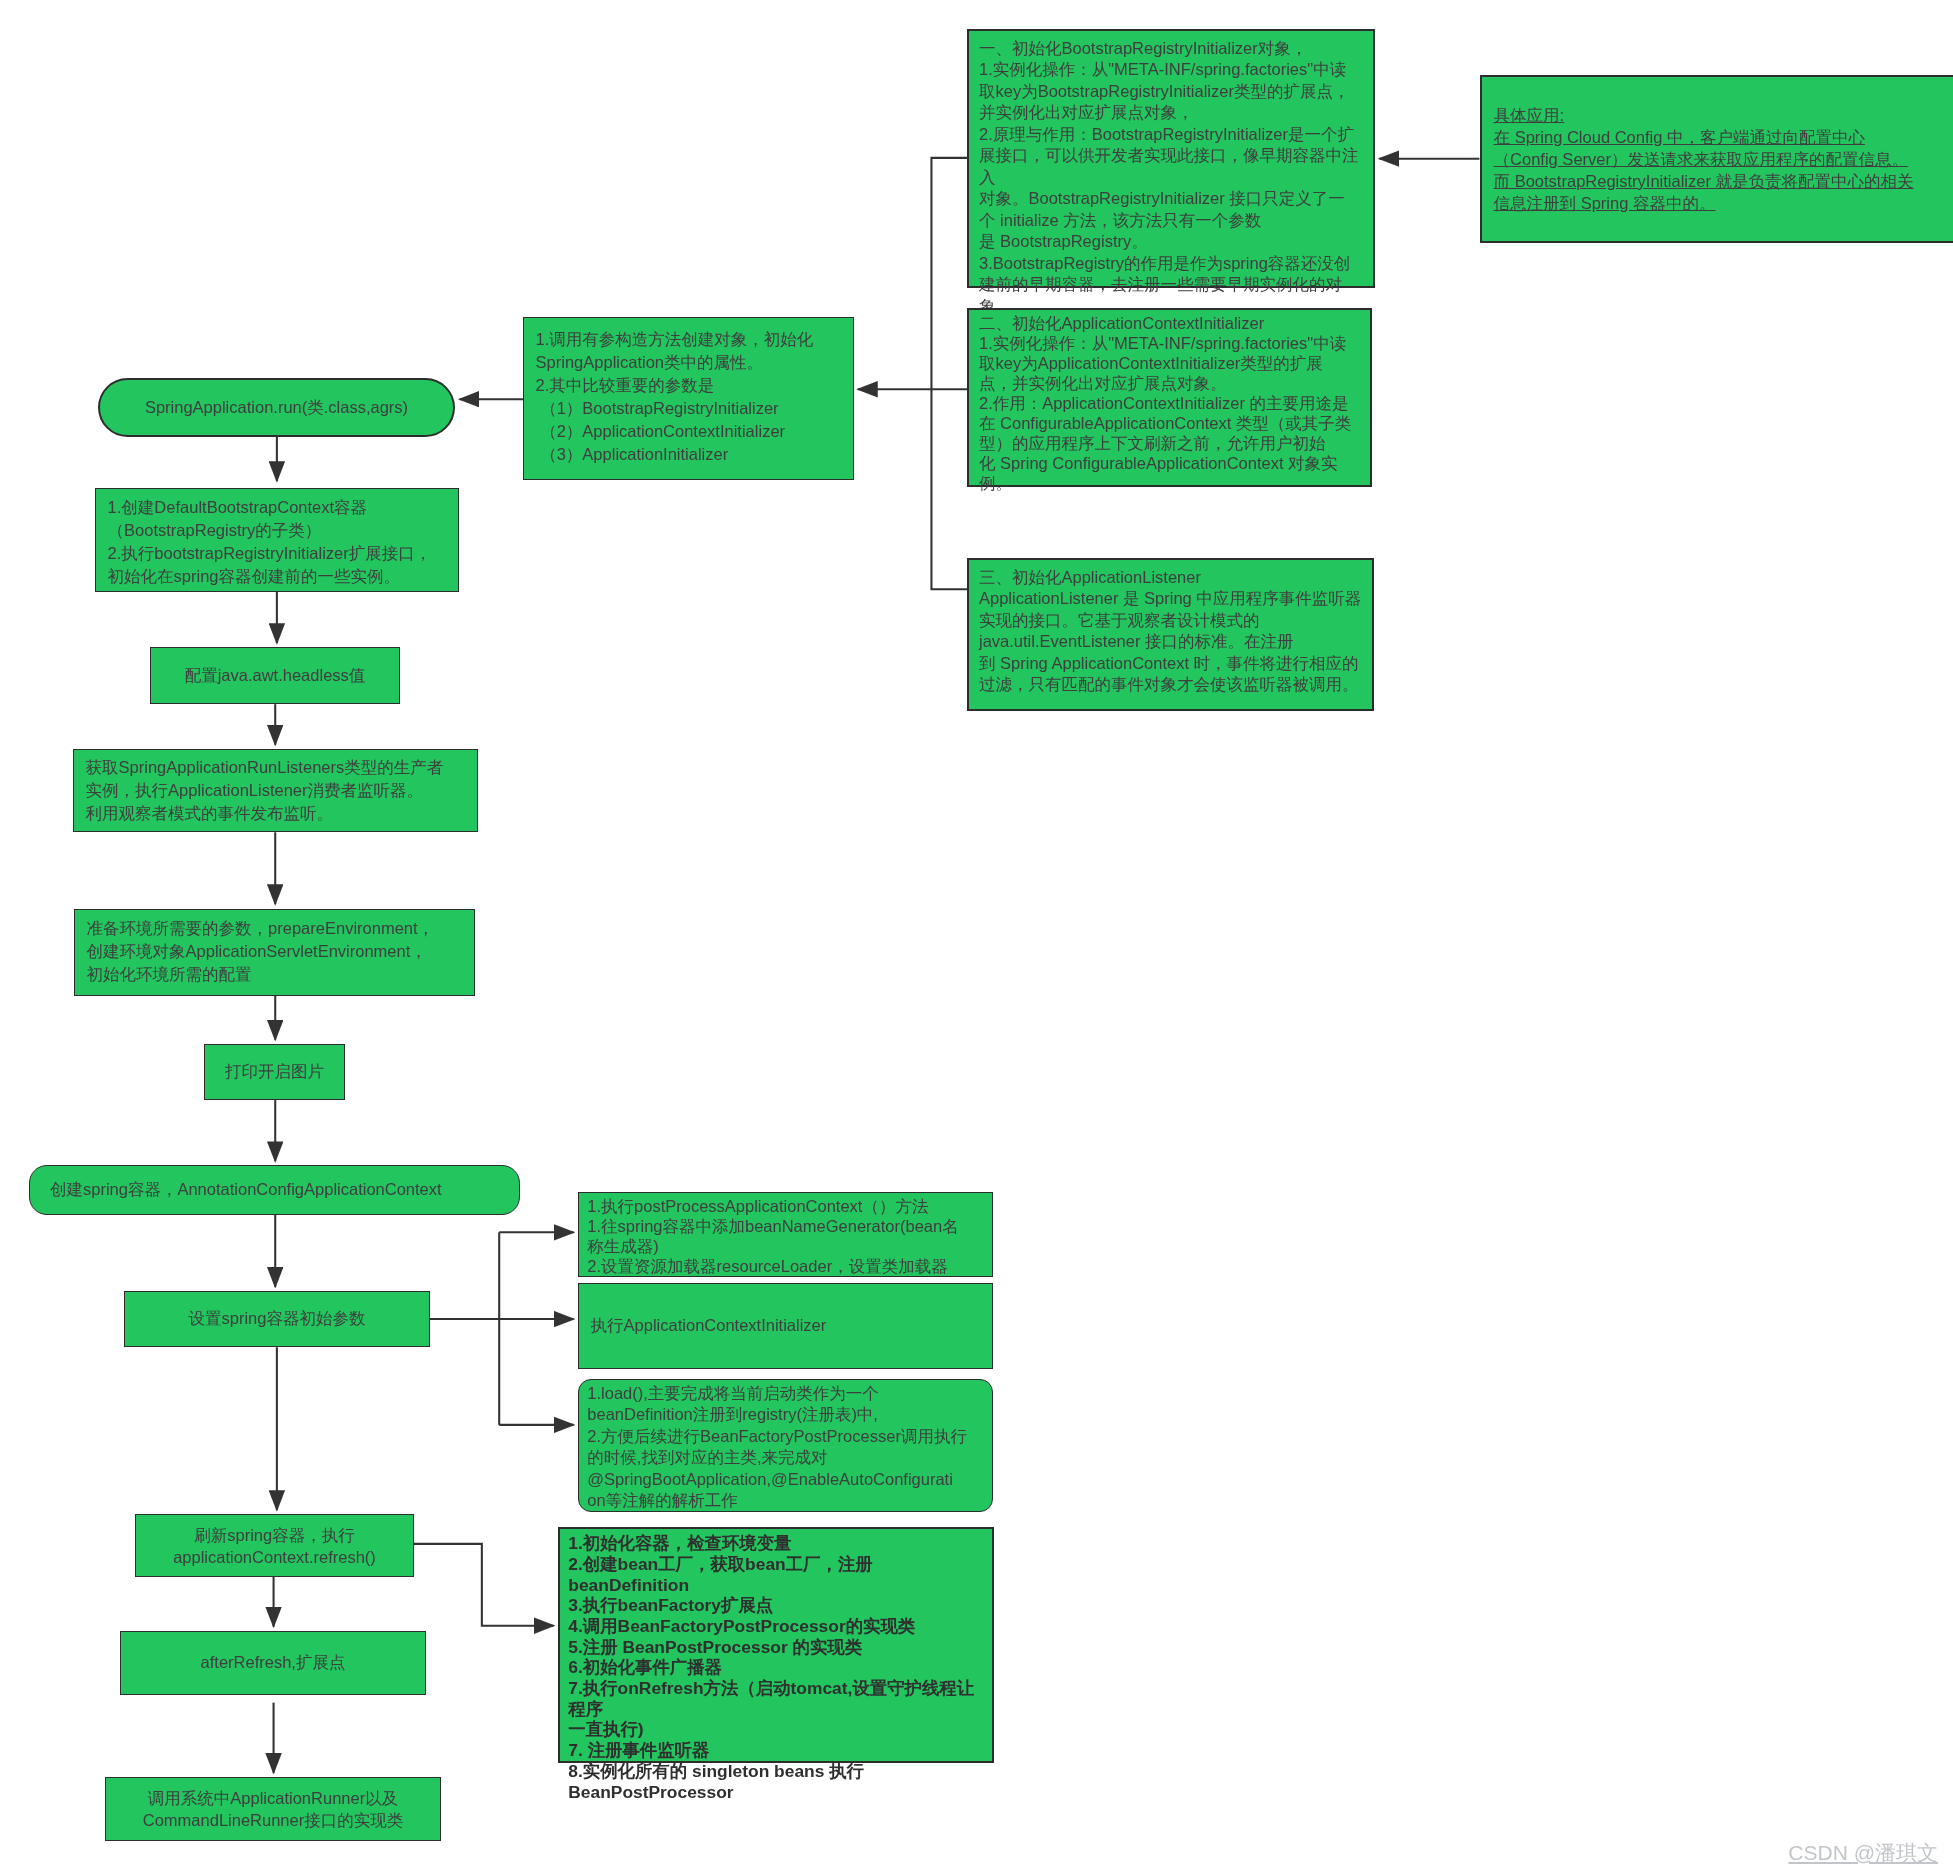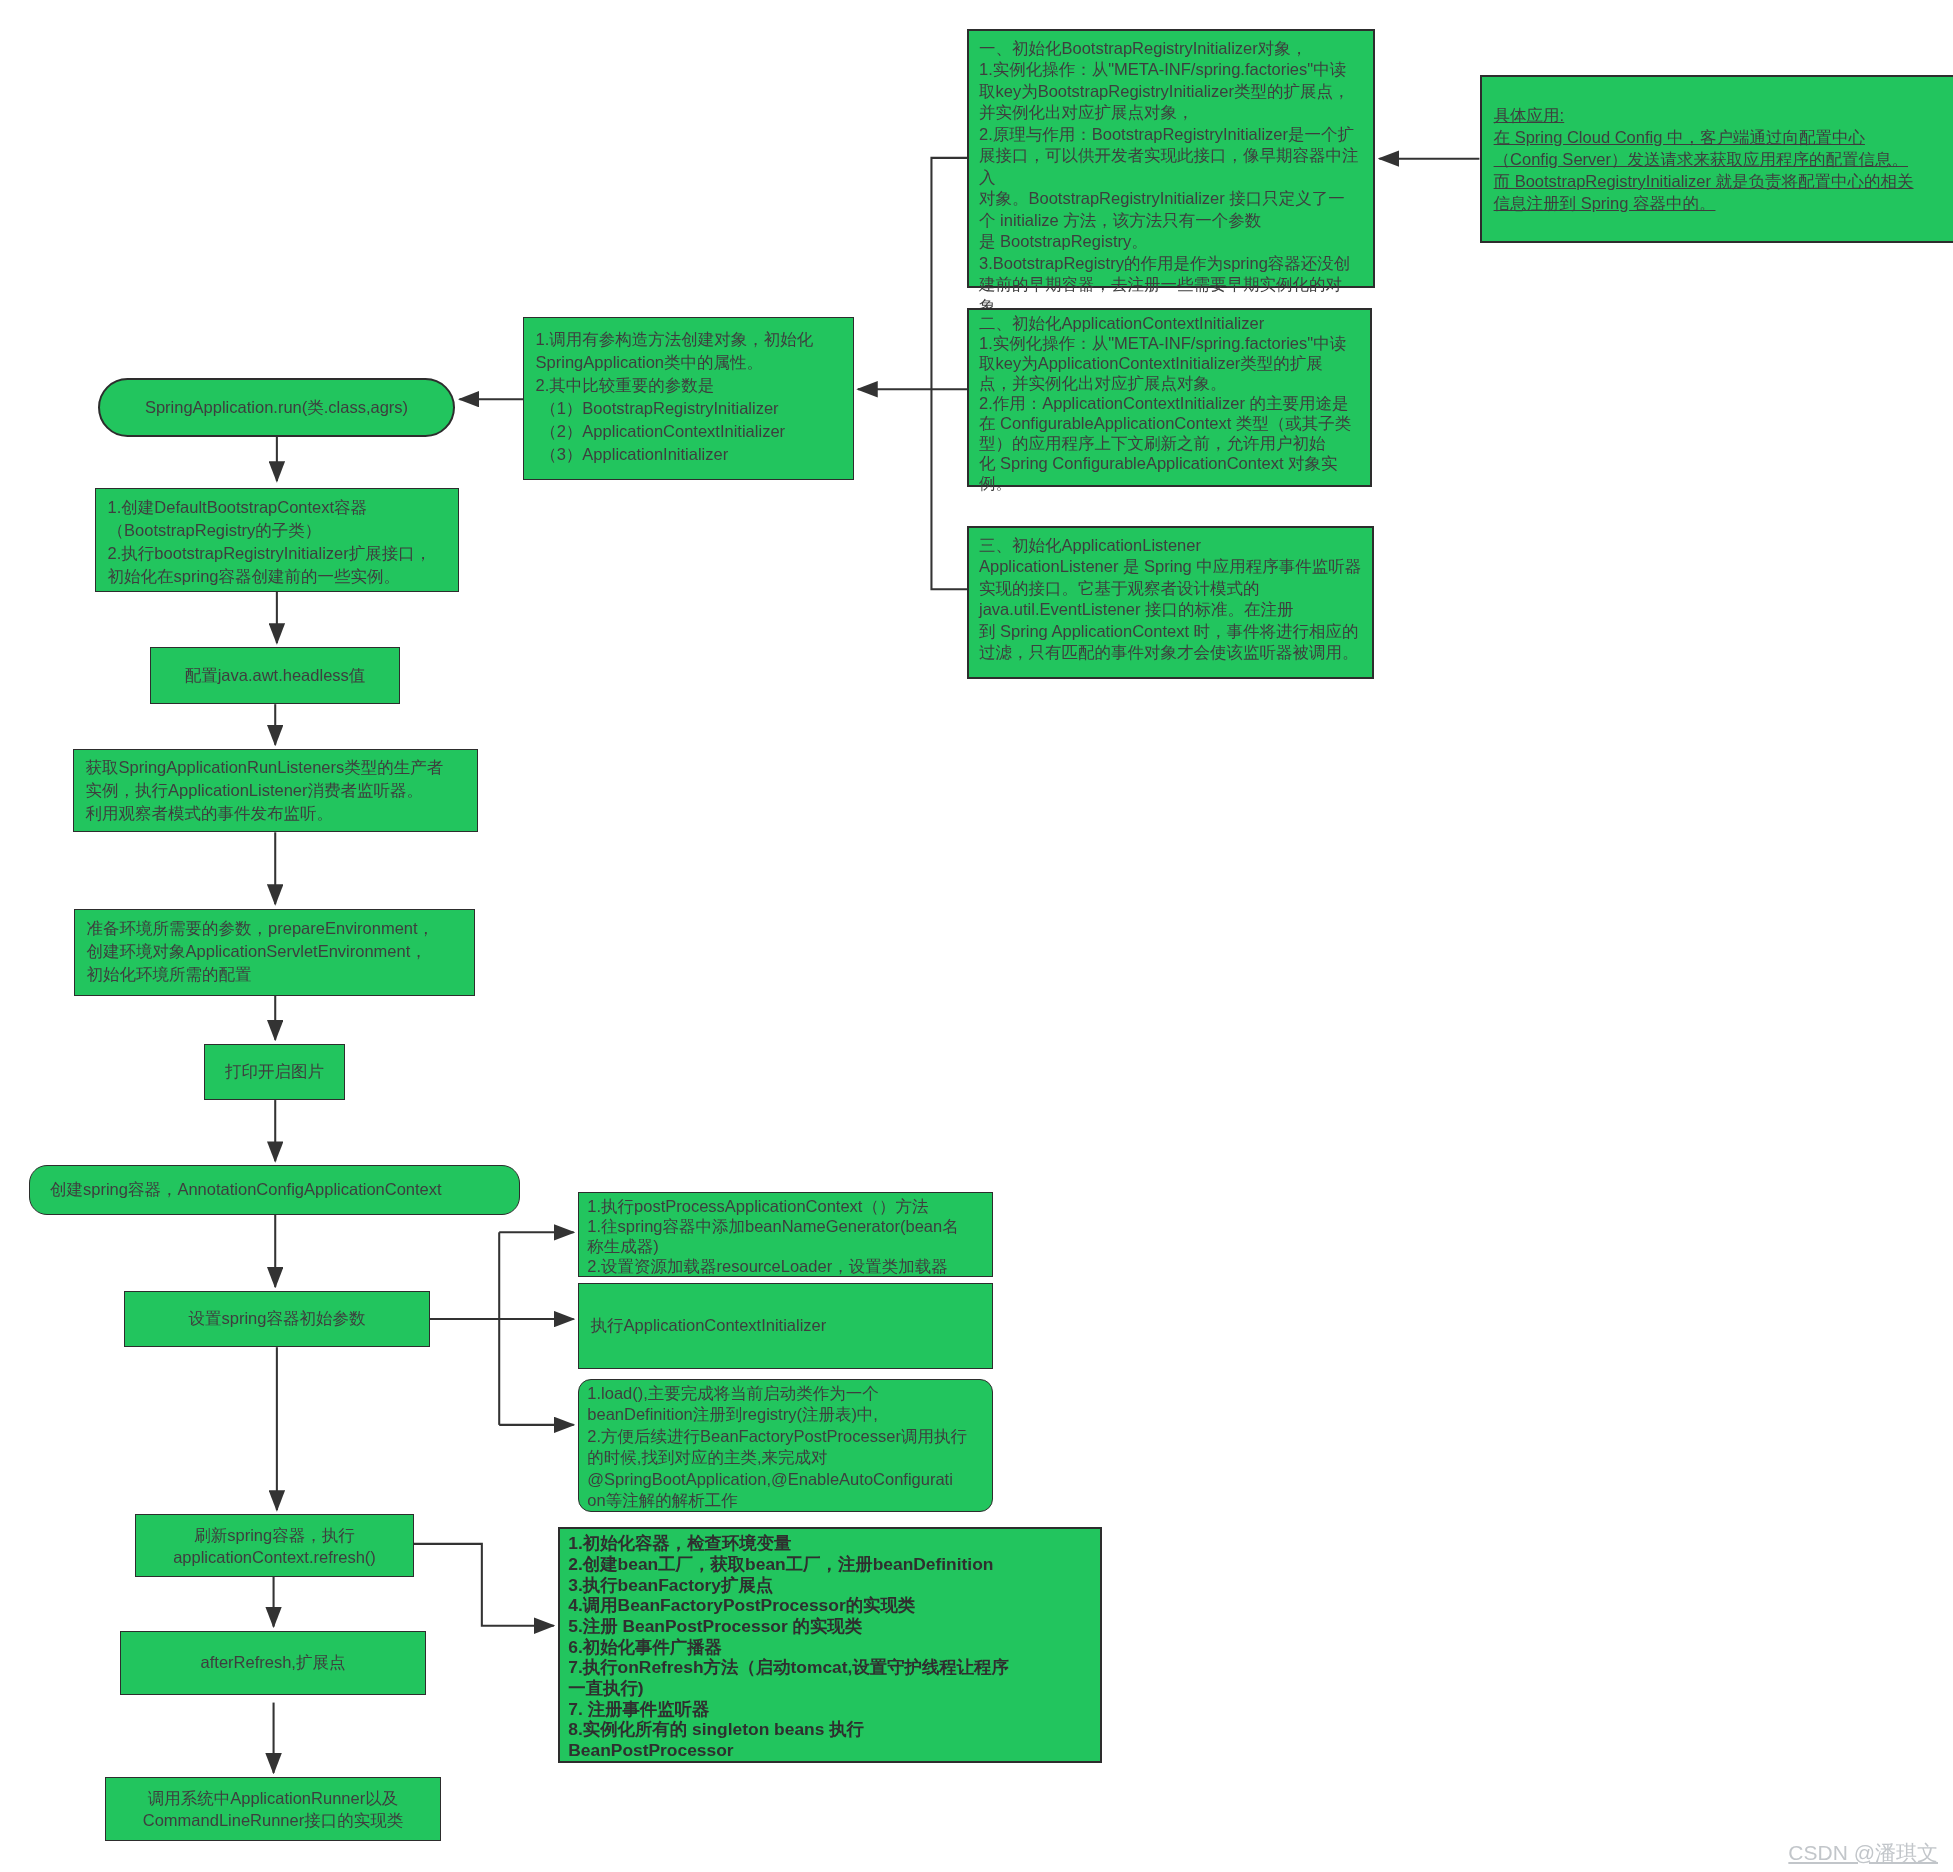--- a/index.html
+++ b/index.html
@@ -130,21 +130,21 @@
   <div class="node thick" style="left:967px;top:308px;width:405px;height:179px;padding:3.3px 10px;line-height:20px;"><span>二、初始化ApplicationContextInitializer
 1.实例化操作：从"META-INF/spring.factories"中读
 取key为ApplicationContextInitializer类型的扩展
 点，并实例化出对应扩展点对象。
 2.作用：ApplicationContextInitializer 的主要用途是
 在 ConfigurableApplicationContext 类型（或其子类
 型）的应用程序上下文刷新之前，允许用户初始
 化 Spring ConfigurableApplicationContext 对象实
 例。</span></div>
 
-  <div class="node thick" style="left:967px;top:526px;width:407px;height:153px;padding:6.6px 10px;line-height:21.5px;"><span>三、初始化ApplicationListener
+  <div class="node thick" style="left:967px;top:558px;width:407px;height:153px;padding:6.6px 10px;line-height:21.5px;"><span>三、初始化ApplicationListener
 ApplicationListener 是 Spring 中应用程序事件监听器
 实现的接口。它基于观察者设计模式的
 java.util.EventListener 接口的标准。在注册
 到 Spring ApplicationContext 时，事件将进行相应的
 过滤，只有匹配的事件对象才会使该监听器被调用。</span></div>
 
   <div class="node thick vcenter" style="left:1480px;top:75px;width:486px;height:168px;padding:0 11.6px;line-height:22px;text-decoration:underline;"><span>具体应用:
 在 Spring Cloud Config 中，客户端通过向配置中心
 （Config Server）发送请求来获取应用程序的配置信息。
 而 BootstrapRegistryInitializer 就是负责将配置中心的相关
@@ -157,21 +157,21 @@
 
   <div class="node vcenter" style="left:578px;top:1283px;width:415px;height:86px;padding:0 11.6px;"><span>执行ApplicationContextInitializer</span></div>
 
   <div class="node" style="left:578px;top:1379px;width:415px;height:133px;padding:2.5px 8.3px;line-height:21.5px;border-radius:13px;"><span>1.load(),主要完成将当前启动类作为一个
 beanDefinition注册到registry(注册表)中,
 2.方便后续进行BeanFactoryPostProcesser调用执行
 的时候,找到对应的主类,来完成对
 @SpringBootApplication,@EnableAutoConfigurati
 on等注解的解析工作</span></div>
 
-  <div class="node thick bold" style="left:558px;top:1527px;width:544px;height:236px;padding:4.1px 8.3px;font-size:17.4px;line-height:20.7px;"><span>1.初始化容器，检查环境变量
+  <div class="node thick bold" style="left:558px;top:1527px;width:436px;height:236px;padding:4.1px 8.3px;font-size:17.4px;line-height:20.7px;"><span>1.初始化容器，检查环境变量
 2.创建bean工厂，获取bean工厂，注册beanDefinition
 3.执行beanFactory扩展点
 4.调用BeanFactoryPostProcessor的实现类
 5.注册 BeanPostProcessor 的实现类
 6.初始化事件广播器
 7.执行onRefresh方法（启动tomcat,设置守护线程让程序
 一直执行)
 7. 注册事件监听器
 8.实例化所有的 singleton beans 执行
 BeanPostProcessor</span></div>

